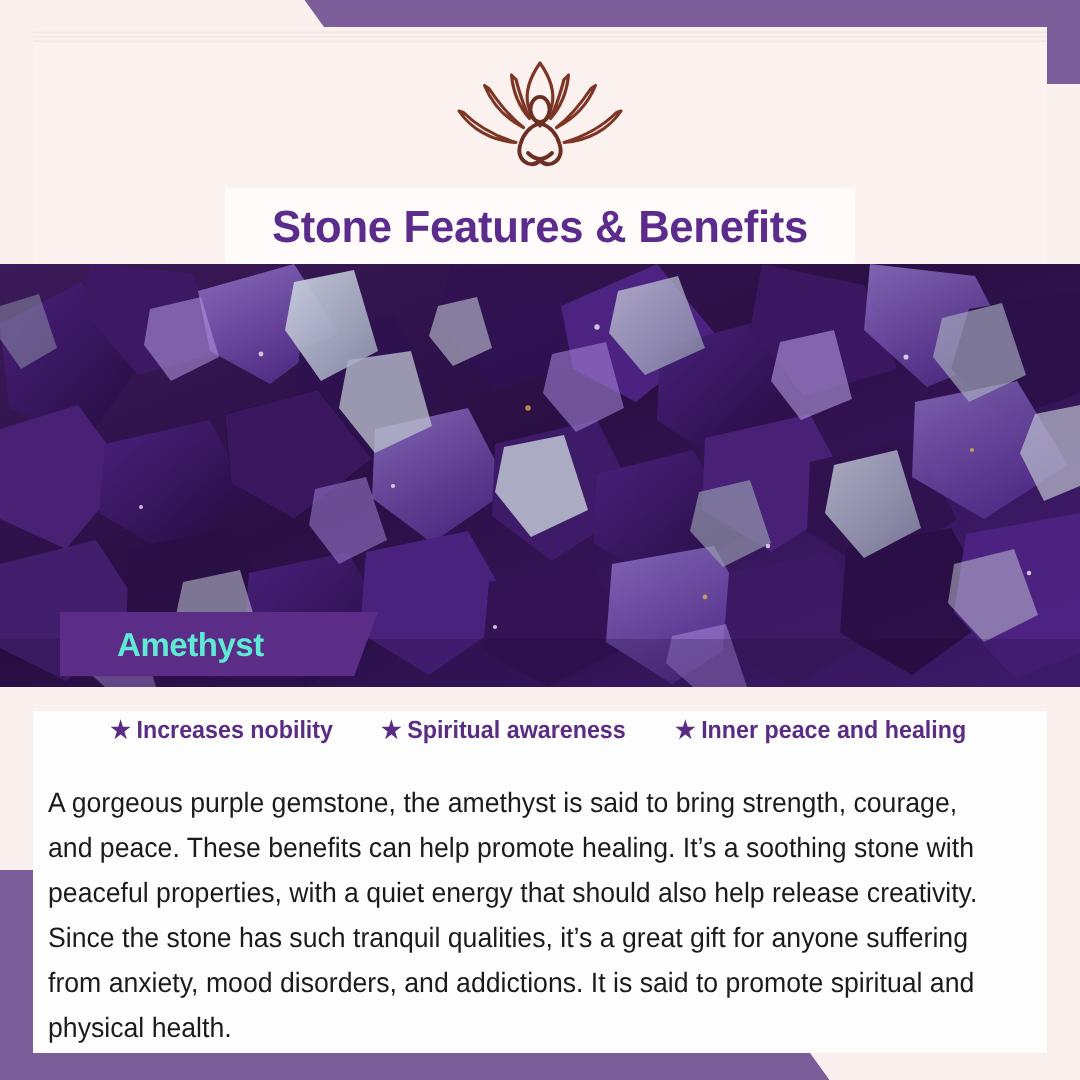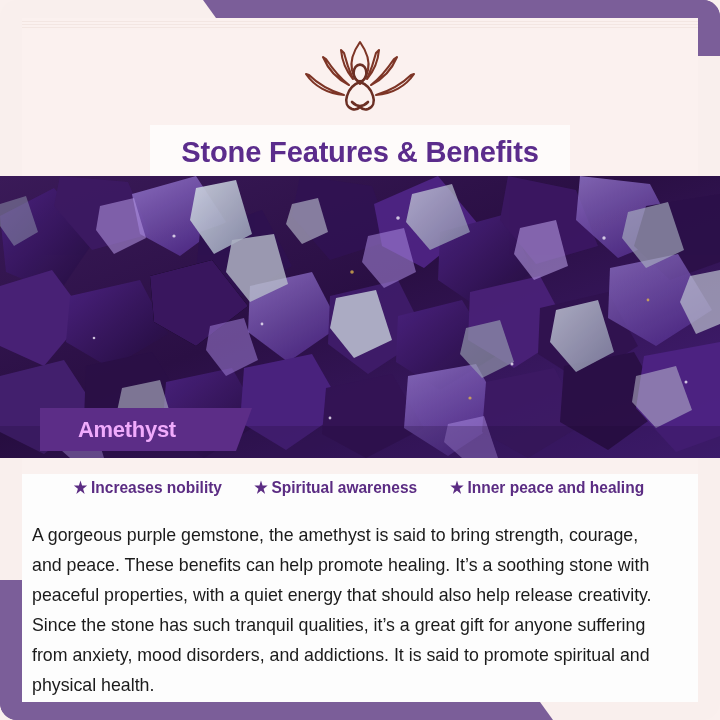--- a/index.html
+++ b/index.html
@@ -16,21 +16,20 @@
     -webkit-font-smoothing: antialiased;
   }
 
   
   .canvas {
     position: relative;
     width: 720px;
     height: 720px;
     background: #f9efed;
     overflow: hidden;
-    border-radius: 17px;
   }
 
   
   .frame-top {
     position: absolute;
     top: 0;
     left: 0;
     width: 720px;
     height: 18px;
     background: #7b5e99;
@@ -163,21 +162,21 @@
     background: #5c2d87;
     clip-path: polygon(0 0, 212px 0, 196px 43px, 0 43px);
     display: flex;
     align-items: center;
   }
   .stone-banner-label {
     margin-left: 38px;
     font-family: "Liberation Sans", sans-serif;
     font-size: 22px;
     font-weight: 700;
-    color: #f0abfc;
+    color: #5eead4;
     letter-spacing: -0.3px;
     white-space: nowrap;
   }
 
   
   .body-area {
     position: absolute;
     left: 0;
     top: 440px;
     width: 676px;

